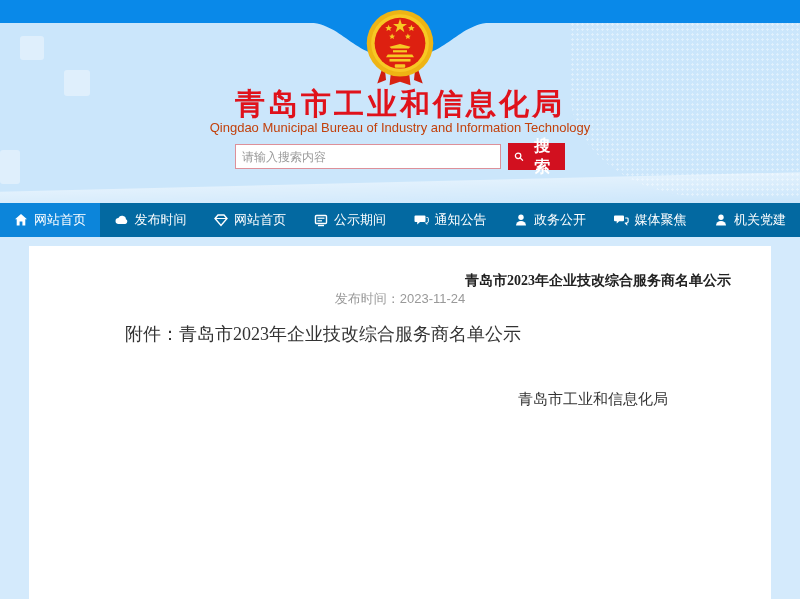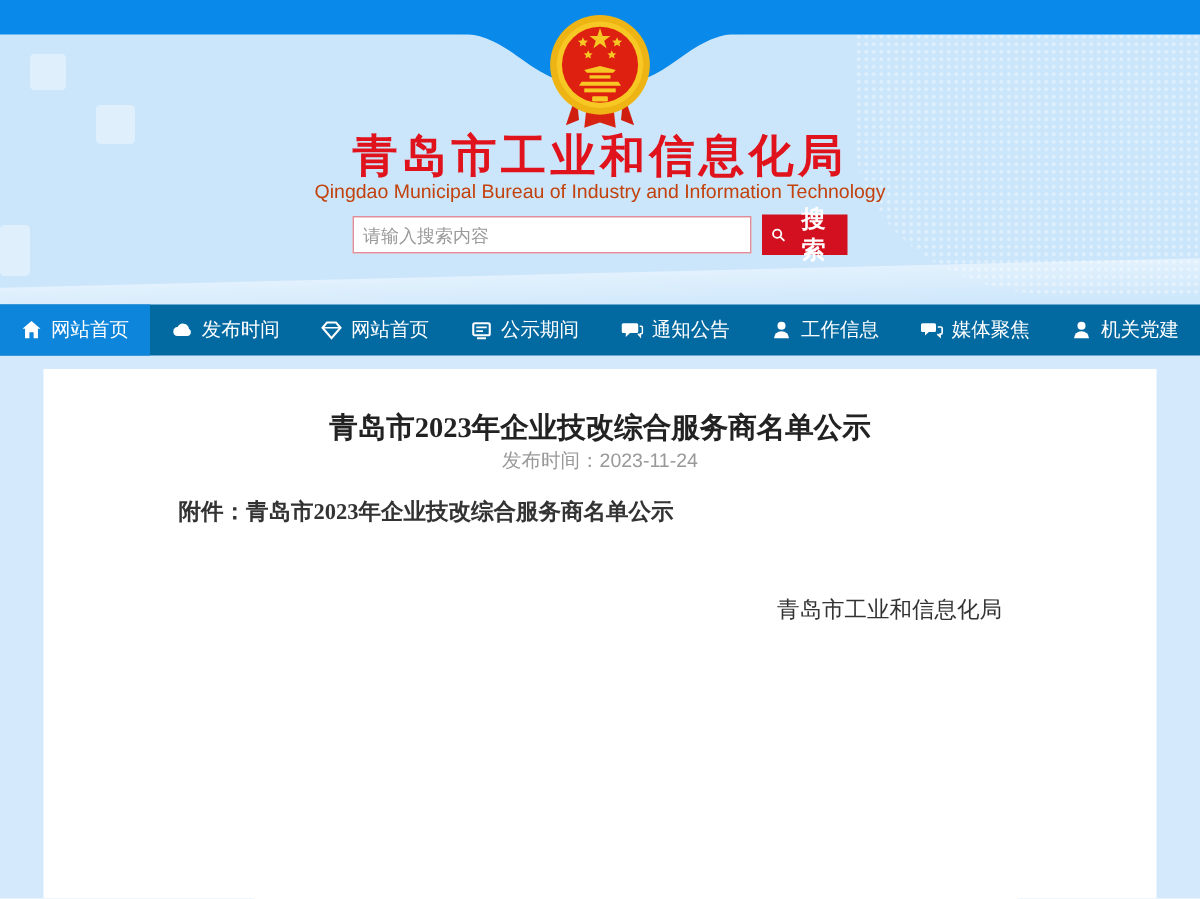--- a/index.html
+++ b/index.html
@@ -64,38 +64,38 @@
   }
   .nav-item.active{background:#0c85da;}
   .nav-item svg{flex:0 0 auto;}
 
   
   .content{
     position:absolute;left:29px;top:246px;width:742px;height:353px;
     background:#ffffff;
   }
   .article-title{
-    margin:26px 40px 0 40px;text-align:center;
-    font-size:19px;font-weight:bold;color:#222;
+    margin:26px 40px 0 40px;text-align:right;
+    font-size:14px;font-weight:bold;color:#222;
     font-family:"Liberation Serif","DejaVu Serif",serif;
   }
   .publish-line{
     margin-top:0;text-align:center;font-size:13px;color:#999;
   }
   .article-body{
     margin:16px 60px 0 60px;
     font-family:"Liberation Serif","DejaVu Serif",serif;
     font-size:15px;line-height:28px;color:#333;
     text-align:justify;text-indent:2em;
   }
   .attachment-line{
     margin:12px 60px 0 60px;
     font-family:"Liberation Serif","DejaVu Serif",serif;
-    font-size:15px;line-height:28px;color:#333;
-    text-indent:2em;cursor:pointer;font-weight:bold;
+    font-size:18px;line-height:28px;color:#333;
+    text-indent:2em;cursor:pointer;
   }
   .signature{
     margin:38px 103px 0 0;text-align:right;
   }
   .signature-inner{
     display:inline-block;text-align:center;
     font-family:"Liberation Serif","DejaVu Serif",serif;
     font-size:15px;color:#333;line-height:27px;
   }
 </style>
@@ -190,21 +190,21 @@
         <path d="M1.5 2.5 h9 a1 1 0 0 1 1 1 v4.5 a1 1 0 0 1 -1 1 h-4.5 l-2.8 2.6 v-2.6 h-1.7 a1 1 0 0 1 -1-1 v-4.5 a1 1 0 0 1 1-1 Z" fill="#fff"></path>
         <path d="M12.5 4.5 h1 a0.8 0.8 0 0 1 .8 .8 v3.4 a0.8 0.8 0 0 1 -.8 .8 h-.6 v1.8 l-1.6-1.8" fill="none" stroke="#fff" stroke-width="1"></path>
       </svg>
       <span>通知公告</span>
     </div>
     <div class="nav-item">
       <svg width="14" height="14" viewBox="0 0 14 14">
         <circle cx="7" cy="4.2" r="2.7" fill="#fff"></circle>
         <path d="M2 12.5 a5 4.6 0 0 1 10 0 Z" fill="#fff"></path>
       </svg>
-      <span>工作信息</span>
+      <span>政务公开</span>
     </div>
     <div class="nav-item">
       <svg width="15" height="14" viewBox="0 0 15 14">
         <path d="M1 2.5 h8 a1 1 0 0 1 1 1 v3.8 a1 1 0 0 1 -1 1 h-3.8 l-2.5 2.3 v-2.3 h-1.7 a1 1 0 0 1 -1-1 v-3.8 a1 1 0 0 1 1-1 Z" fill="#fff"></path>
         <path d="M11.2 5 h2 a0.9 0.9 0 0 1 .9 .9 v2.9 a0.9 0.9 0 0 1 -.9 .9 h-.5 v1.7 l-1.8-1.7" fill="none" stroke="#fff" stroke-width="1.1"></path>
       </svg>
       <span>媒体聚焦</span>
     </div>
     <div class="nav-item">
       <svg width="14" height="14" viewBox="0 0 14 14">

